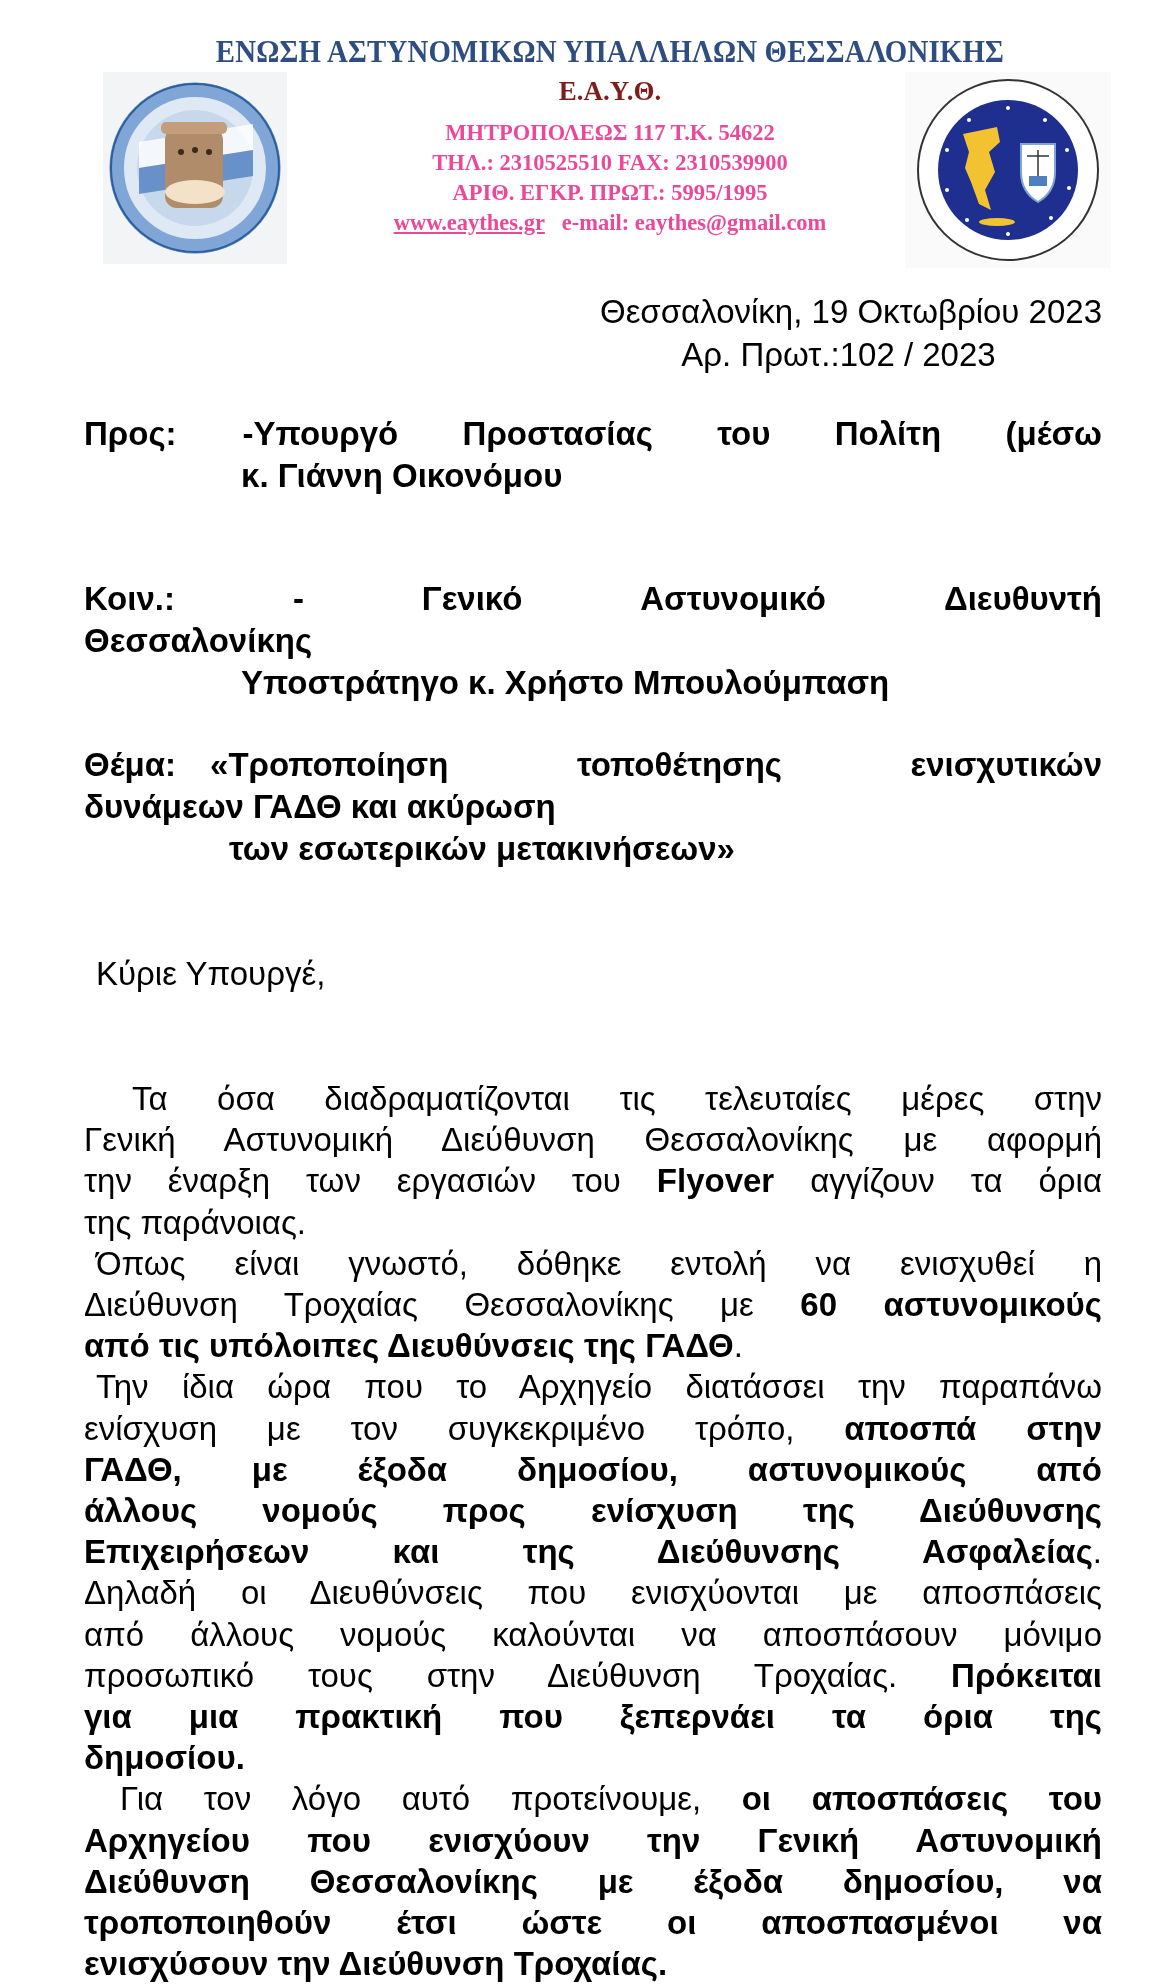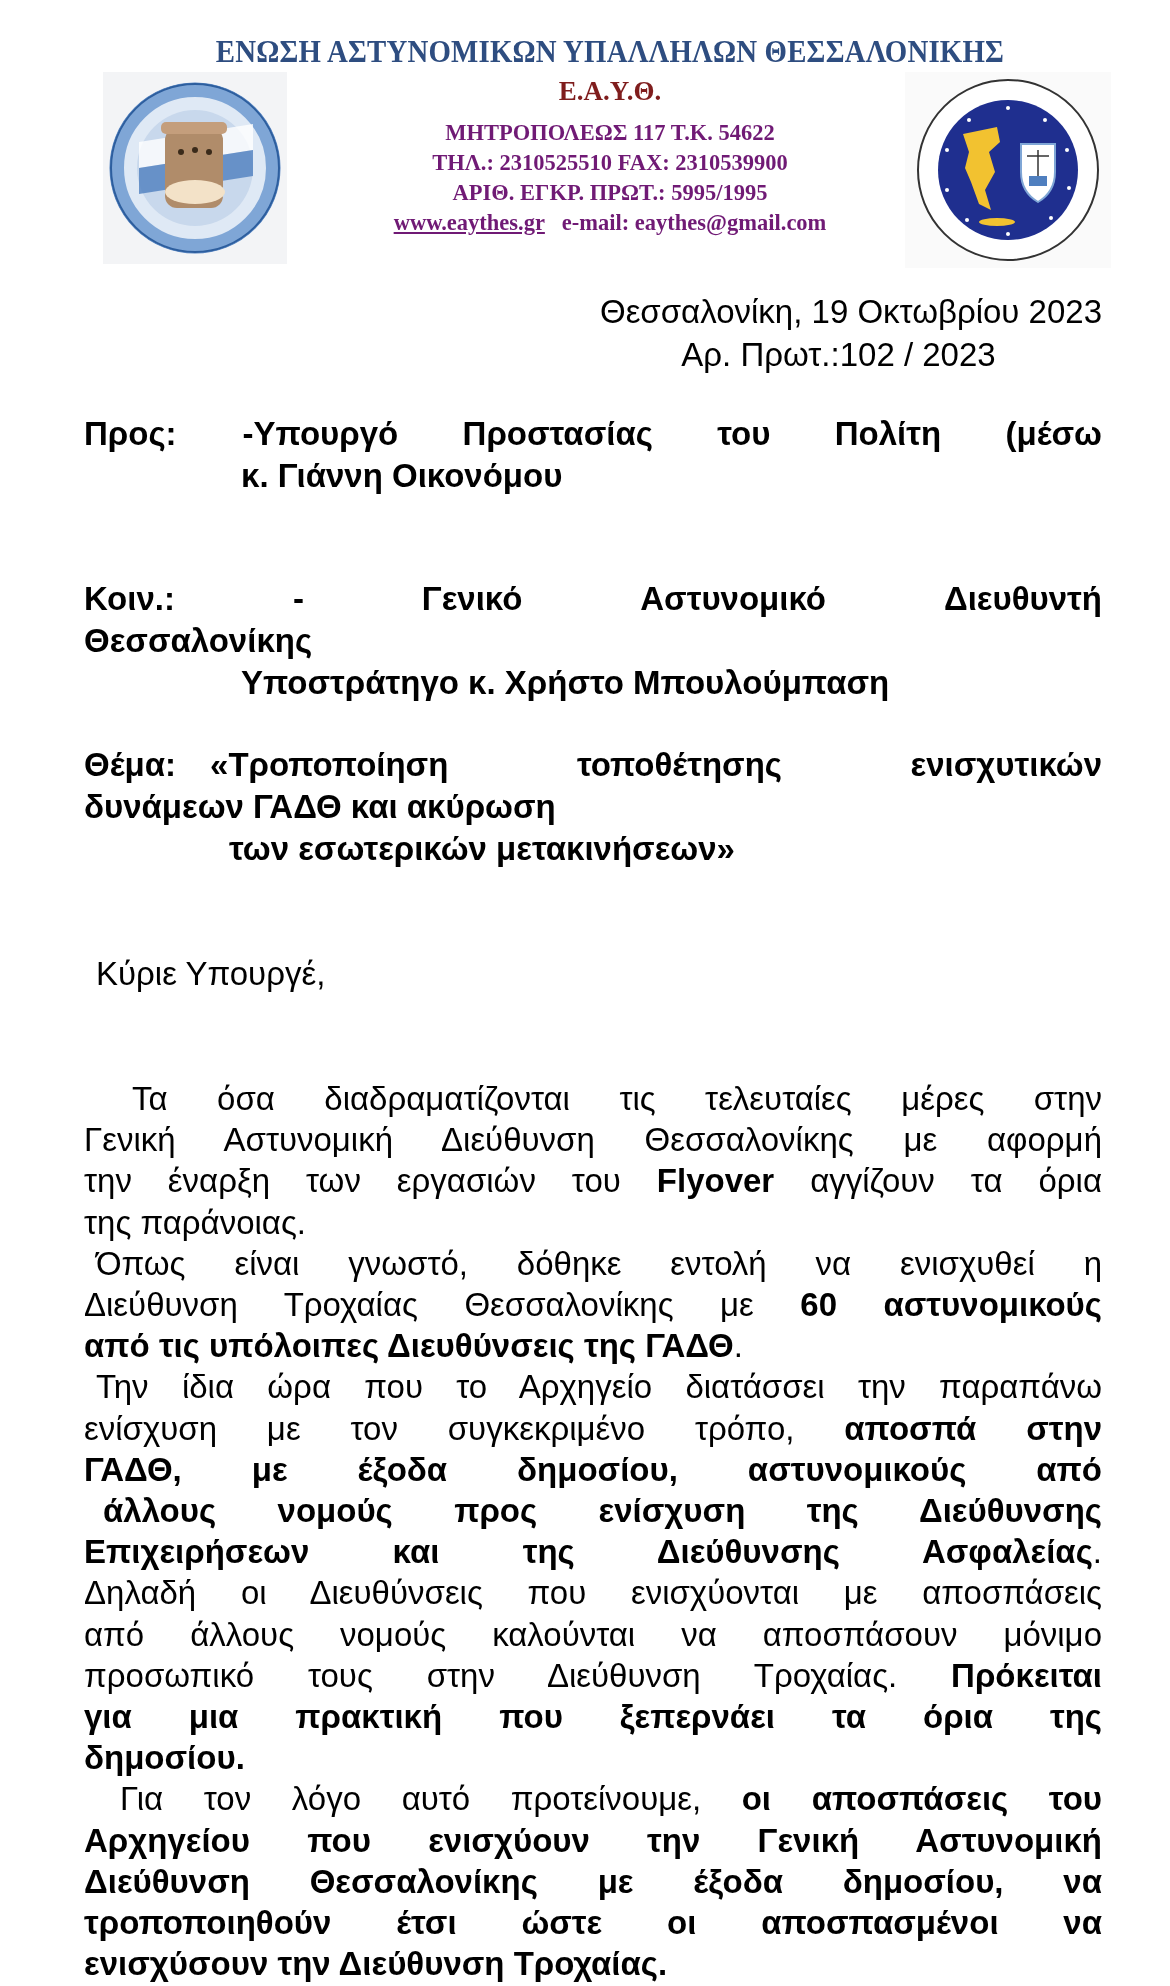--- a/index.html
+++ b/index.html
@@ -1,20 +1,20 @@
 <!DOCTYPE html>
 <html><head>
 <meta charset="utf-8">
 <style>
   html, body { margin:0; padding:0; background:#ffffff; }
   body { width:1170px; height:1986px; overflow:hidden; position:relative; font-family:"Liberation Sans", sans-serif; color:#000; }
   .letterhead { position:absolute; left:0; top:0; width:972px; height:280px; }
   .lh-title { position:absolute; left:130px; top:34px; width:960px; text-align:center; font-family:"Liberation Serif", serif; font-weight:bold; font-size:31px; color:#2e4d80; letter-spacing:0.2px; white-space:nowrap; transform:scaleX(0.93); transform-origin:center; }
   .lh-abbr { position:absolute; left:340px; top:76px; width:540px; text-align:center; font-family:"Liberation Serif", serif; font-weight:bold; font-size:27px; color:#7f1d1d; }
-  .lh-lines { position:absolute; left:330px; top:118px; width:560px; text-align:center; font-family:"Liberation Serif", serif; font-weight:bold; font-size:22.5px; color:#701a75; line-height:30px; }
+  .lh-lines { position:absolute; left:330px; top:118px; width:560px; text-align:center; font-family:"Liberation Serif", serif; font-weight:bold; font-size:22.5px; color:#ec4899; line-height:30px; }
   .lh-lines div { white-space:nowrap; }
   .lh-web { text-decoration:underline; }
   .logo { position:absolute; }
   .logo-left { left:103px; top:72px; width:184px; height:192px; background:#f3f4f6; }
   .logo-right { left:905px; top:72px; width:206px; height:196px; background:#fafafa; }
   .date-block { position:absolute; right:68px; top:290px; text-align:center; font-size:33px; line-height:43px; }
   .date-block .line2 { margin-right:25px; }
   .addr { position:absolute; left:84px; width:1018px; font-weight:bold; font-size:33px; line-height:42px; font-family:"Liberation Sans", sans-serif; }
   .indent-name { padding-left:157px; }
   .subject-indent { padding-left:145px; }
@@ -129,21 +129,21 @@
   </div>
   <div>
     <span class="wl" style="padding-left: 12px; white-space: normal;">Όπως είναι γνωστό, δόθηκε εντολή να ενισχυθεί η</span>
     <span class="wl" style="white-space: normal;"><span>Διεύθυνση Τροχαίας Θεσσαλονίκης με </span><span class="b">60 αστυνομικούς</span></span>
     <span class="wl-left"><span class="b">από τις υπόλοιπες Διευθύνσεις της ΓΑΔΘ</span><span>.</span></span>
   </div>
   <div>
     <span class="wl" style="padding-left: 12px; white-space: normal;">Την ίδια ώρα που το Αρχηγείο διατάσσει την παραπάνω</span>
     <span class="wl" style="white-space: normal;"><span>ενίσχυση με τον συγκεκριμένο τρόπο, </span><span class="b">αποσπά στην</span></span>
     <span class="wl b" style="white-space: normal;">ΓΑΔΘ, με έξοδα δημοσίου, αστυνομικούς από</span>
-    <span class="wl b" style="white-space: normal; margin-left: 19px;">άλλους νομούς προς ενίσχυση της  Διεύθυνσης</span>
+    <span class="wl b" style="white-space: normal;">άλλους νομούς προς ενίσχυση της  Διεύθυνσης</span>
     <span class="wl" style="white-space: normal;"><span class="b">Επιχειρήσεων και της Διεύθυνσης Ασφαλείας</span><span>.</span></span>
     <span class="wl" style="white-space: normal;">Δηλαδή οι Διευθύνσεις που ενισχύονται με αποσπάσεις</span>
     <span class="wl" style="white-space: normal;">από άλλους νομούς καλούνται να αποσπάσουν μόνιμο</span>
     <span class="wl" style="white-space: normal;"><span>προσωπικό τους στην Διεύθυνση Τροχαίας. </span><span class="b">Πρόκειται</span></span>
     <span class="wl b" style="white-space: normal;">για μια πρακτική που ξεπερνάει τα όρια της</span>
     <span class="wl-left b">δημοσίου.</span>
   </div>
   <div>
     <span class="wl" style="padding-left: 36px; white-space: normal;"><span>Για τον λόγο αυτό προτείνουμε, </span><span class="b">οι αποσπάσεις του</span></span>
     <span class="wl b" style="white-space: normal;">Αρχηγείου που ενισχύουν την Γενική Αστυνομική</span>

